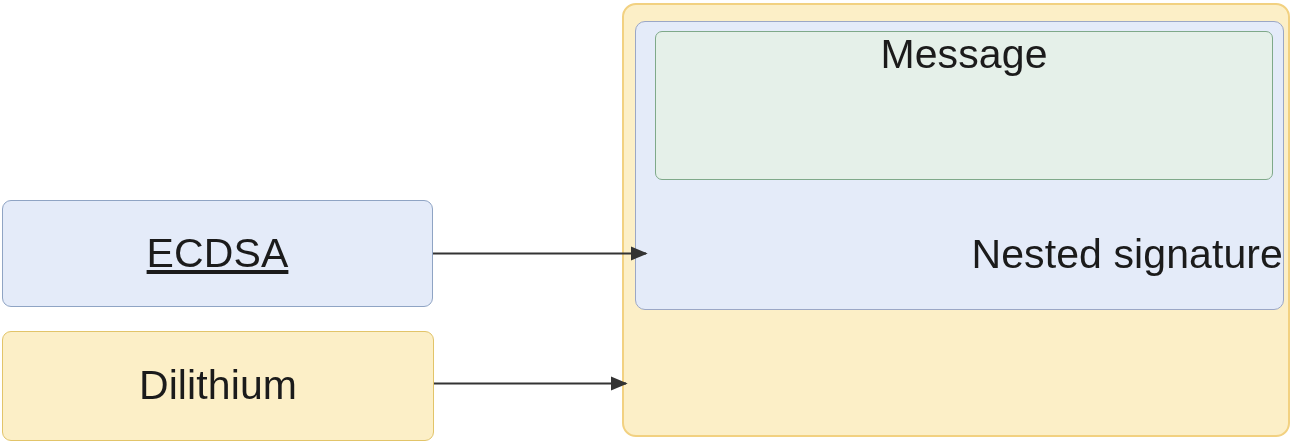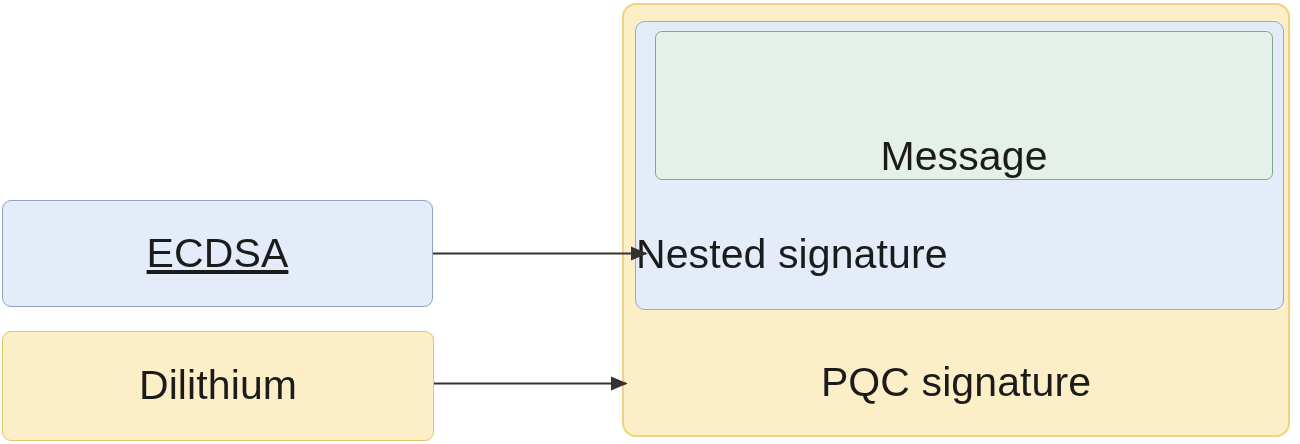--- a/index.html
+++ b/index.html
@@ -86,38 +86,38 @@
     box-sizing: border-box;
     background: #E4EBF9;
     border: 1.6px solid #9BA7C6;
     border-radius: 10px;
   }
   #nested-node > .node-label {
     position: absolute;
     left: 0;
     right: 0;
     top: 210px;
-    text-align: left;
+    text-align: right;
     font-size: 41px;
     color: #1b1b1b;
     line-height: 1.1;
   }
 
   #message-node {
     position: absolute;
     left: 19px;
     top: 9px;
     width: 618px;
     height: 149px;
     box-sizing: border-box;
     background: #E5F0E9;
     border: 1.6px solid #7FA98A;
     border-radius: 7px;
     display: flex;
-    align-items: flex-end;
+    align-items: flex-start;
     justify-content: center;
   }
   #message-node > .node-label {
     text-align: center;
     font-size: 41px;
     color: #1b1b1b;
     line-height: 1.1;
   }
 
   
@@ -148,21 +148,20 @@
 
     <div id="nested-node">
 
       <div id="message-node">
         <span class="node-label">Message</span>
       </div>
 
       <span class="node-label">Nested signature</span>
     </div>
 
-    <span class="node-label">PQC signature</span>
   </div>
 
   <svg class="connector" viewBox="0 0 1300 444">
     <defs>
       <marker id="arrowhead" markerWidth="8" markerHeight="8" refX="7.2" refY="4" orient="auto" markerUnits="strokeWidth">
         <path d="M0,0.6 L8,4 L0,7.4 z" fill="#333333"></path>
       </marker>
     </defs>
 
     <line x1="433" y1="253.5" x2="646" y2="253.5" stroke="#333333" stroke-width="2.1" marker-end="url(#arrowhead)"></line>

